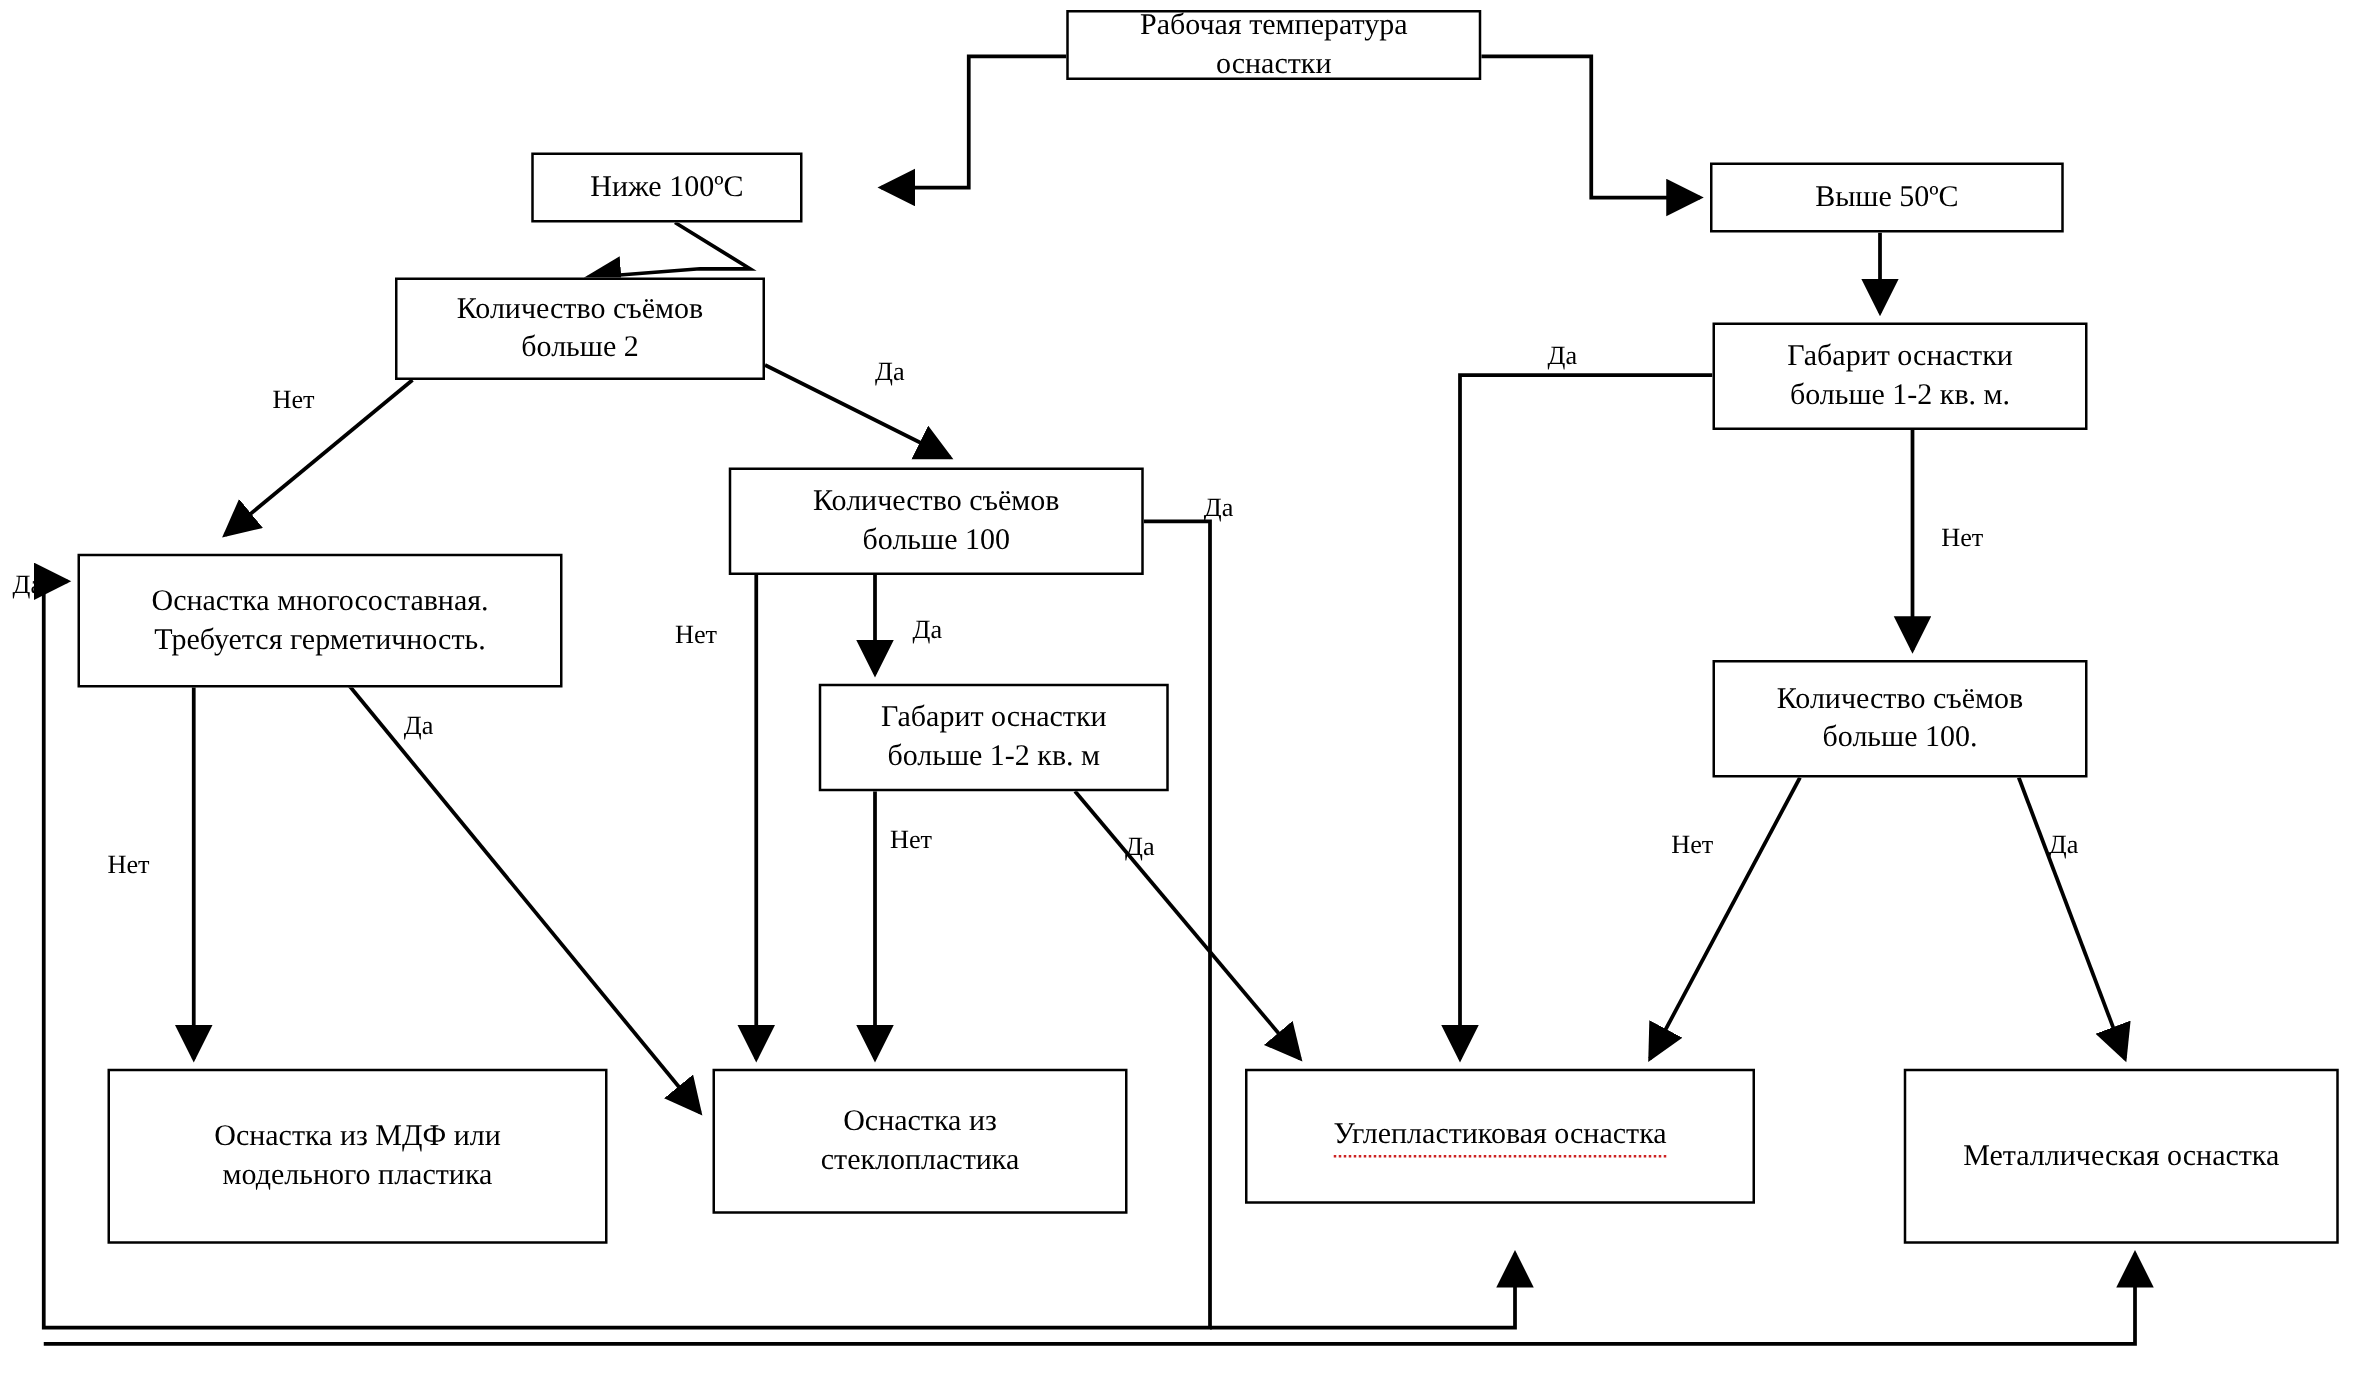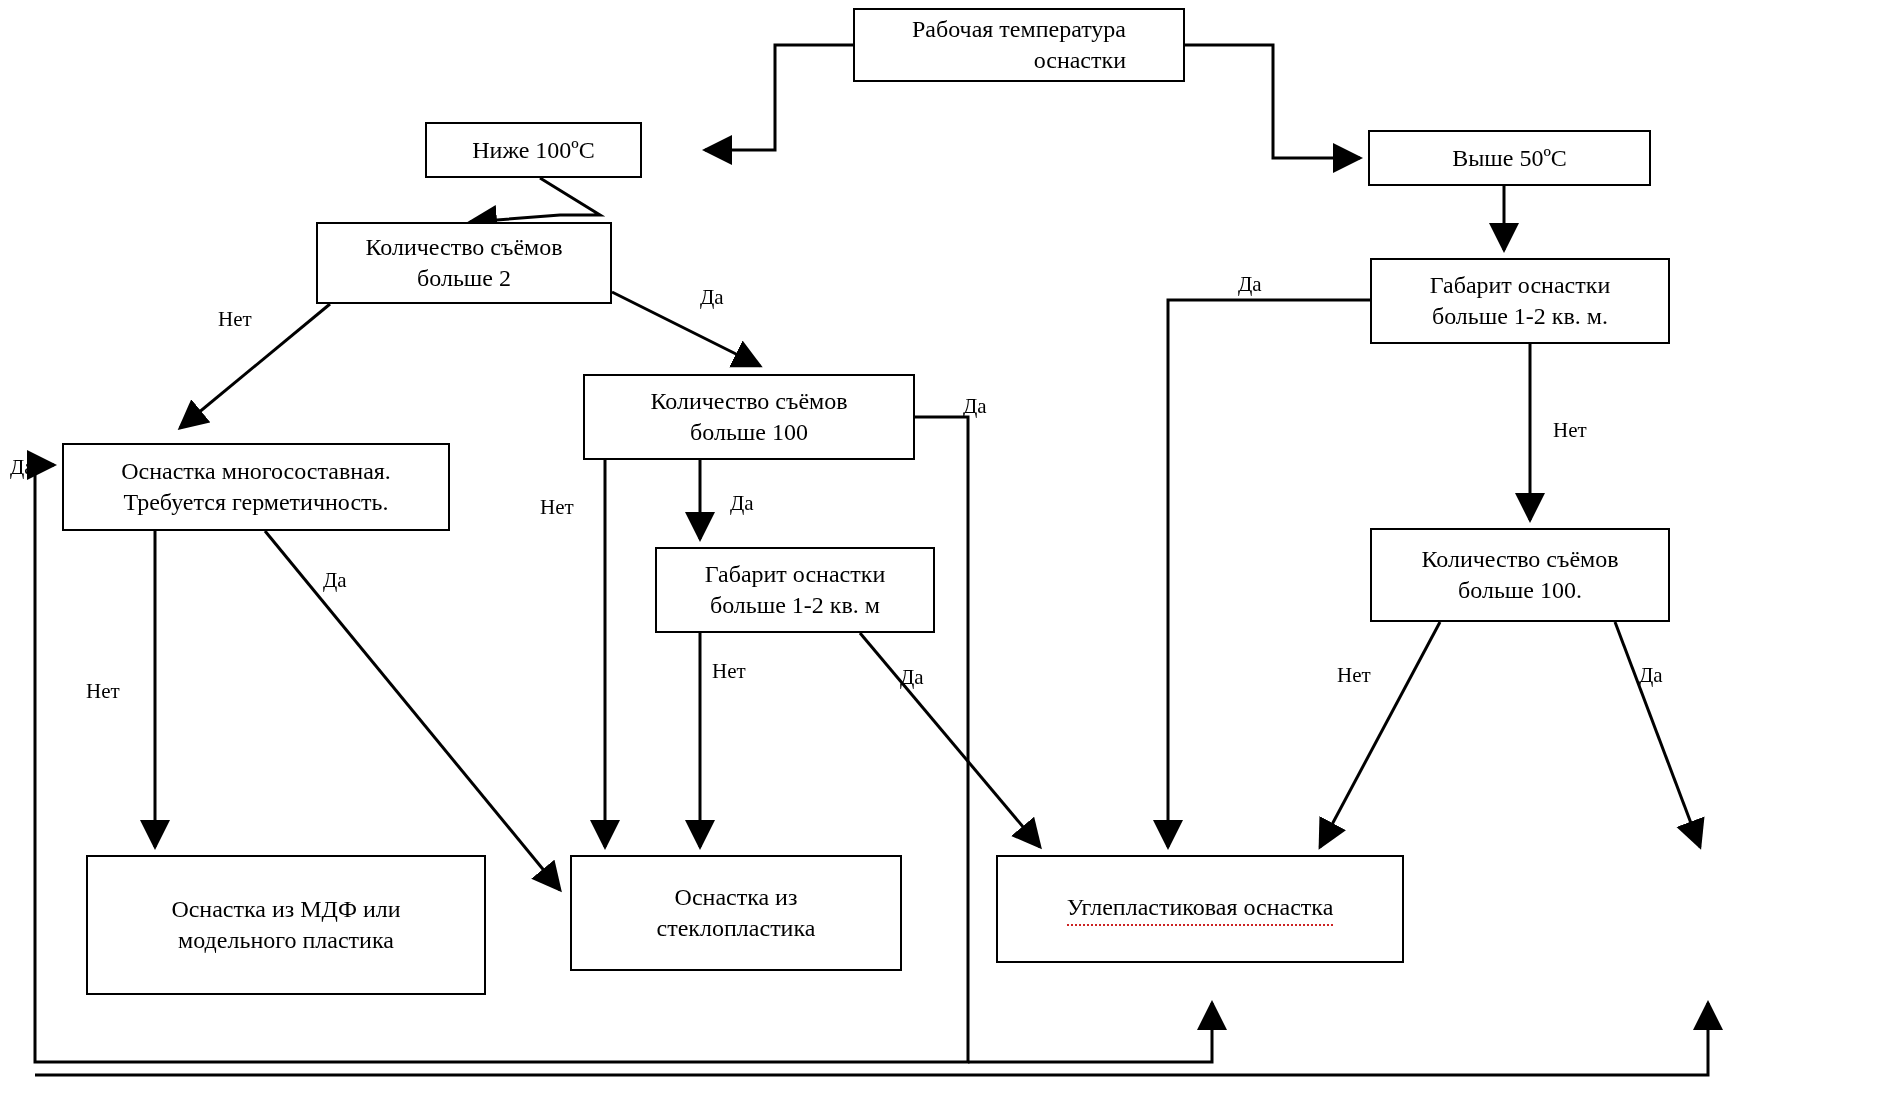--- a/index.html
+++ b/index.html
@@ -102,21 +102,21 @@
       <path d="M1440,622 L1320,847"></path>
 
       <path d="M1615,622 L1700,847"></path>
 
       <path d="M968,1062 L1212,1062 L1212,1003"></path>
 
       <path d="M35,1075 L1708,1075 L1708,1003"></path>
     </g>
   </svg>
 
-  <div class="node" style="left:853px;top:8px;width:332px;height:74px;text-align:right;">
+  <div class="node" style="left:853px;top:8px;width:332px;height:56px;">
     <span class="txt">Рабочая температура
 оснастки</span>
   </div>
 
   <div class="node" style="left:425px;top:122px;width:217px;height:56px;">
     <span class="txt">Ниже 100ºС</span>
   </div>
 
   <div class="node" style="left:1368px;top:130px;width:283px;height:56px;">
     <span class="txt">Выше 50ºС</span>
@@ -130,21 +130,21 @@
   <div class="node" style="left:1370px;top:258px;width:300px;height:86px;">
     <span class="txt">Габарит оснастки
 больше  1-2 кв. м.</span>
   </div>
 
   <div class="node" style="left:583px;top:374px;width:332px;height:86px;">
     <span class="txt">Количество съёмов
 больше 100</span>
   </div>
 
-  <div class="node" style="left:62px;top:443px;width:388px;height:88px;">
+  <div class="node" style="left:62px;top:443px;width:388px;height:107px;">
     <span class="txt">Оснастка многосоставная.
 Требуется герметичность.</span>
   </div>
 
   <div class="node" style="left:655px;top:547px;width:280px;height:86px;">
     <span class="txt">Габарит оснастки
 больше 1-2 кв. м</span>
   </div>
 
   <div class="node" style="left:1370px;top:528px;width:300px;height:94px;">
@@ -159,20 +159,23 @@
 
   <div class="node" style="left:570px;top:855px;width:332px;height:116px;">
     <span class="txt">Оснастка  из
 стеклопластика</span>
   </div>
 
   <div class="node squiggle" style="left:996px;top:855px;width:408px;height:108px;">
     <span class="txt">Углепластиковая оснастка</span>
   </div>
 
+  <div class="node" style="left:1523px;top:855px;width:348px;height:140px;">
+    <span class="txt">Металлическая оснастка</span>
+  </div>
 
   <div class="edge-label" style="left:218px;top:307px;">Нет</div>
   <div class="edge-label" style="left:700px;top:285px;">Да</div>
   <div class="edge-label" style="left:1238px;top:272px;">Да</div>
   <div class="edge-label" style="left:963px;top:394px;">Да</div>
   <div class="edge-label" style="left:1553px;top:418px;">Нет</div>
   <div class="edge-label" style="left:10px;top:455px;">Да</div>
   <div class="edge-label" style="left:540px;top:495px;">Нет</div>
   <div class="edge-label" style="left:730px;top:491px;">Да</div>
   <div class="edge-label" style="left:323px;top:568px;">Да</div>

